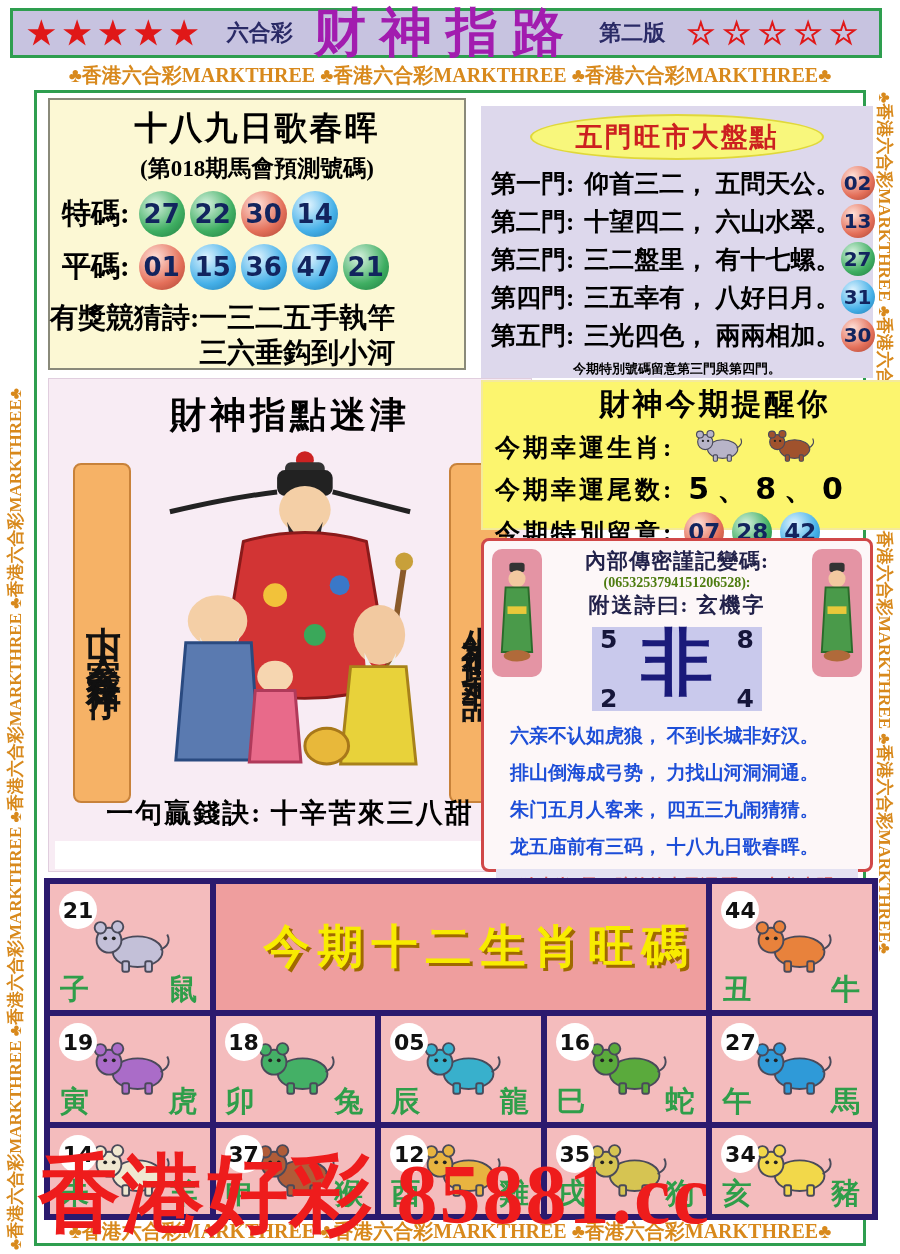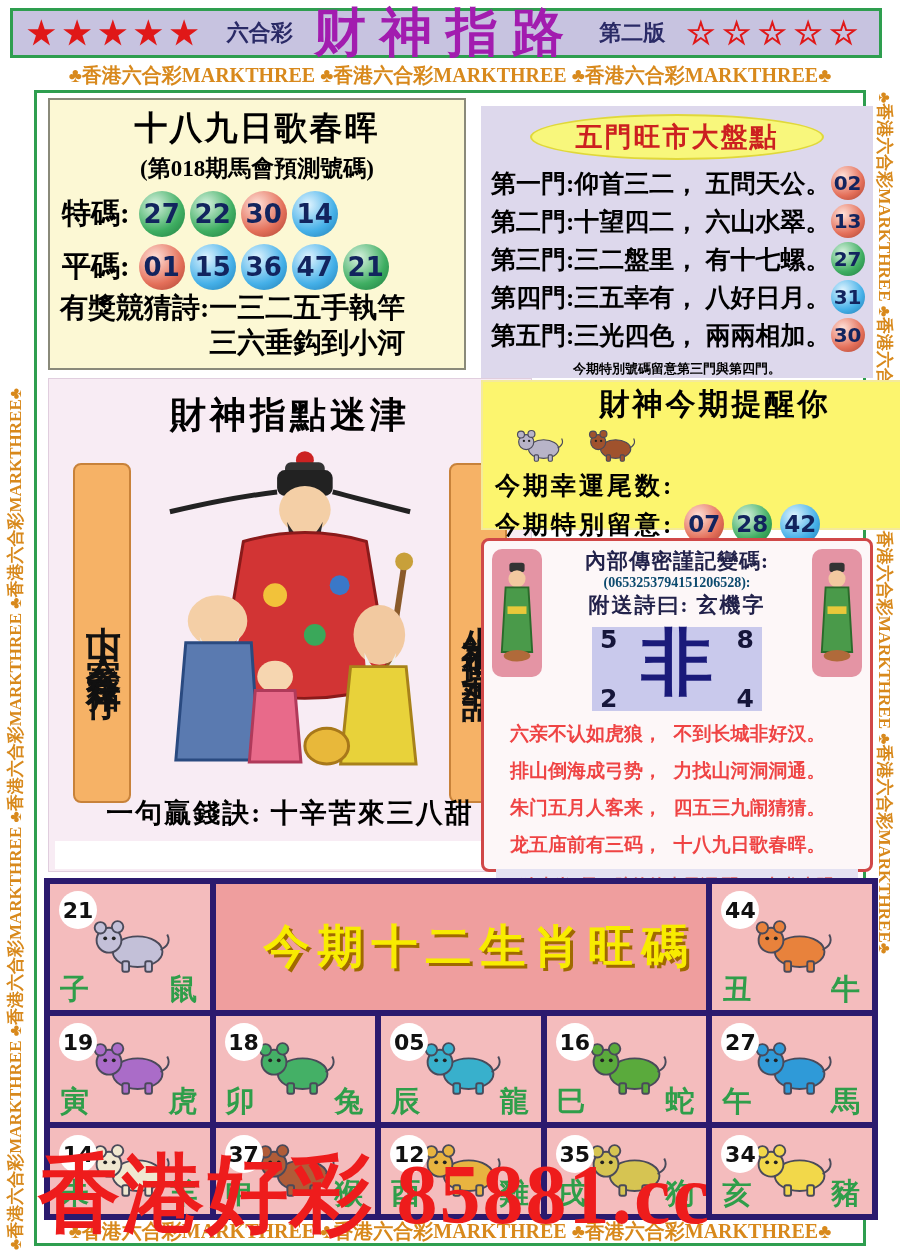--- a/index.html
+++ b/index.html
@@ -33,33 +33,33 @@
   .ball-lg{width:46px;height:46px;font-size:26px;}
   .ball-md{width:34px;height:34px;font-size:20px;}
 
   
   .boxA{left:48px;top:98px;width:418px;height:272px;background:#fcf8d4;
     border:2px solid #8a8a7a;box-sizing:border-box;text-align:center;}
   .boxA .t1{font-size:33px;font-weight:900;margin-top:6px;letter-spacing:2px;}
   .boxA .t2{font-size:23px;font-weight:700;margin-top:2px;}
   .num-row{display:flex;align-items:center;gap:5px;padding-left:12px;margin-top:7px;}
   .num-row .lbl{font-size:29px;font-weight:900;margin-right:4px;white-space:nowrap;}
-  .boxA .poem{display:flex;font-size:28px;font-weight:900;
-    padding-left:10px;text-align:left;line-height:1.25;}
+  .boxA .poem{display:flex;font-size:28px;font-weight:900;margin-top:10px;
+    text-align:left;line-height:1.25;}
   .boxA .poem .pl{white-space:nowrap;}
 
   
   .boxC{left:481px;top:106px;width:392px;height:272px;background:#ddd8ec;
     box-sizing:border-box;padding:6px 10px;}
   .boxC .oval{width:290px;margin:2px auto 6px;background:#f8f77c;border:2px solid #e0d83a;
     border-radius:50%;text-align:center;font-size:27px;font-weight:900;color:#cc2020;
     padding:3px 0;letter-spacing:2px;}
   .door-row{display:flex;align-items:center;font-size:25px;font-weight:900;margin:4px 0;}
   .door-row .dl{white-space:nowrap;}
-  .door-row .dt{white-space:nowrap;flex:1;}
+  .door-row .dt{white-space:nowrap;margin-left:10px;flex:1;}
   .boxC .foot{font-size:13px;font-weight:900;text-align:center;margin-top:8px;}
 
   
   .boxB{left:48px;top:378px;width:484px;height:494px;background:#f8ecf4;
     border:1px solid #e0cede;box-sizing:border-box;}
   .boxB .t1{font-size:36px;font-weight:900;text-align:center;margin-top:12px;letter-spacing:4px;}
   .vbanner{position:absolute;width:54px;height:336px;background:#f6b266;border:2px solid #c8823a;
     border-radius:8px;top:84px;display:flex;align-items:center;justify-content:center;
     writing-mode:vertical-rl;font-size:35px;font-weight:900;color:#111;letter-spacing:10px;}
   .vbanner.l{left:24px;}
@@ -81,31 +81,31 @@
   .tip-row .balls .ball{width:40px;height:40px;font-size:23px;}
 
   
   .boxE{left:481px;top:538px;width:392px;height:334px;background:#fdf7f8;
     border:3px solid #d04848;border-radius:8px;box-sizing:border-box;}
   .side-panel{position:absolute;top:8px;width:50px;height:128px;background:#e494a4;
     border-radius:10px;display:flex;align-items:center;justify-content:center;}
   .side-panel.l{left:8px;}
   .side-panel.r{right:8px;}
   .boxE .h1{font-size:21px;font-weight:900;color:#22224a;text-align:center;margin-top:6px;letter-spacing:1px;}
-  .boxE .h2{font-size:14px;font-weight:700;color:#0c4a6e;text-align:center;}
+  .boxE .h2{font-size:14px;font-weight:700;color:#4d7c0f;text-align:center;}
   .boxE .h3{font-size:21px;font-weight:900;color:#22224a;text-align:center;letter-spacing:2px;}
   .fei-box{position:relative;width:170px;height:84px;background:#c9c9ec;margin:8px auto 6px;}
   .fei-box .glyph{position:absolute;left:0;right:0;top:-6px;text-align:center;
     font-size:72px;font-weight:900;color:#1a1a7a;line-height:84px;}
   .fei-box .cn{position:absolute;font-size:25px;font-weight:700;color:#16163a;
     font-family:"DejaVu Sans", sans-serif;}
   .fei-box .tl{left:8px;top:-2px;} .fei-box .tr{right:8px;top:-2px;}
   .fei-box .bl{left:8px;bottom:-2px;} .fei-box .br{right:8px;bottom:-2px;}
   .green-poem{padding-left:26px;margin-top:4px;}
-  .green-poem .gline{font-size:19px;font-weight:900;color:#ef4444;line-height:1.95;white-space:nowrap;font-family:Liberation Mono, monospace;}
+  .green-poem .gline{font-size:19px;font-weight:900;color:#1d4ed8;line-height:1.95;white-space:nowrap;}
   .red-block{background:#e4e2f2;margin:4px 12px 0;padding:2px 0 4px;text-align:center;}
   .red-block .rline{font-size:17px;font-weight:900;color:#e06060;line-height:1.75;white-space:nowrap;}
 
   
   .zgrid{left:44px;top:878px;width:834px;height:342px;background:#2b1a6e;
     box-sizing:border-box;padding:6px;display:grid;gap:6px;
     grid-template-columns:repeat(5,1fr);grid-template-rows:126px 106px 1fr;}
   .zcell{position:relative;background:#f4bcbd;display:flex;align-items:center;justify-content:center;overflow:hidden;}
   .zbanner{grid-column:2/5;background:#ef9e9e;display:flex;align-items:center;justify-content:center;
     font-size:46px;font-weight:900;color:#f8ec00;letter-spacing:8px;
@@ -226,20 +226,21 @@
       <ellipse cx="172" cy="302" rx="22" ry="18" fill="#e8b83a" stroke="#a8781a" stroke-width="3"></ellipse>
     </svg>
   </div>
   <div class="bottom-line">一句贏錢訣:  十辛苦來三八甜</div>
   <div class="censor"></div>
 </div>
 
 <div class="abs boxD">
   <div class="t1">財神今期提醒你</div>
   <div class="tip-row">
+    <span class="lbl">今期幸運生肖:</span>
     <span class="icons" id="tip-icons">
         <span><svg viewBox="0 0 88 62" width="52" height="36">
             <g stroke="#4a4a5a" stroke-width="2" fill="#b8b4c8">
               <ellipse cx="52" cy="38" rx="26" ry="16"></ellipse>
               <circle cx="22" cy="26" r="13"></circle>
               <circle cx="13" cy="13" r="6"></circle>
               <circle cx="31" cy="12" r="6"></circle>
               <rect x="36" y="48" width="7" height="11" rx="2"></rect>
               <rect x="60" y="48" width="7" height="11" rx="2"></rect>
               <path d="M76 36 Q88 30 83 20" fill="none"></path>
@@ -257,20 +258,21 @@
               <rect x="60" y="48" width="7" height="11" rx="2"></rect>
               <path d="M76 36 Q88 30 83 20" fill="none"></path>
             </g>
             <circle cx="18" cy="24" r="2" fill="#222"></circle>
             <circle cx="27" cy="24" r="2" fill="#222"></circle>
           </svg></span>
       </span>
   </div>
   <div class="tip-row">
     <span class="lbl">今期幸運尾数:</span>
+    <span class="val">5、8、0</span>
   </div>
   <div class="tip-row">
     <span class="lbl">今期特別留意:</span>
     <span class="balls" id="tip-balls">
         <span class="ball red ">07</span>
         <span class="ball green ">28</span>
         <span class="ball blue ">42</span>
       </span>
   </div>
 </div>

